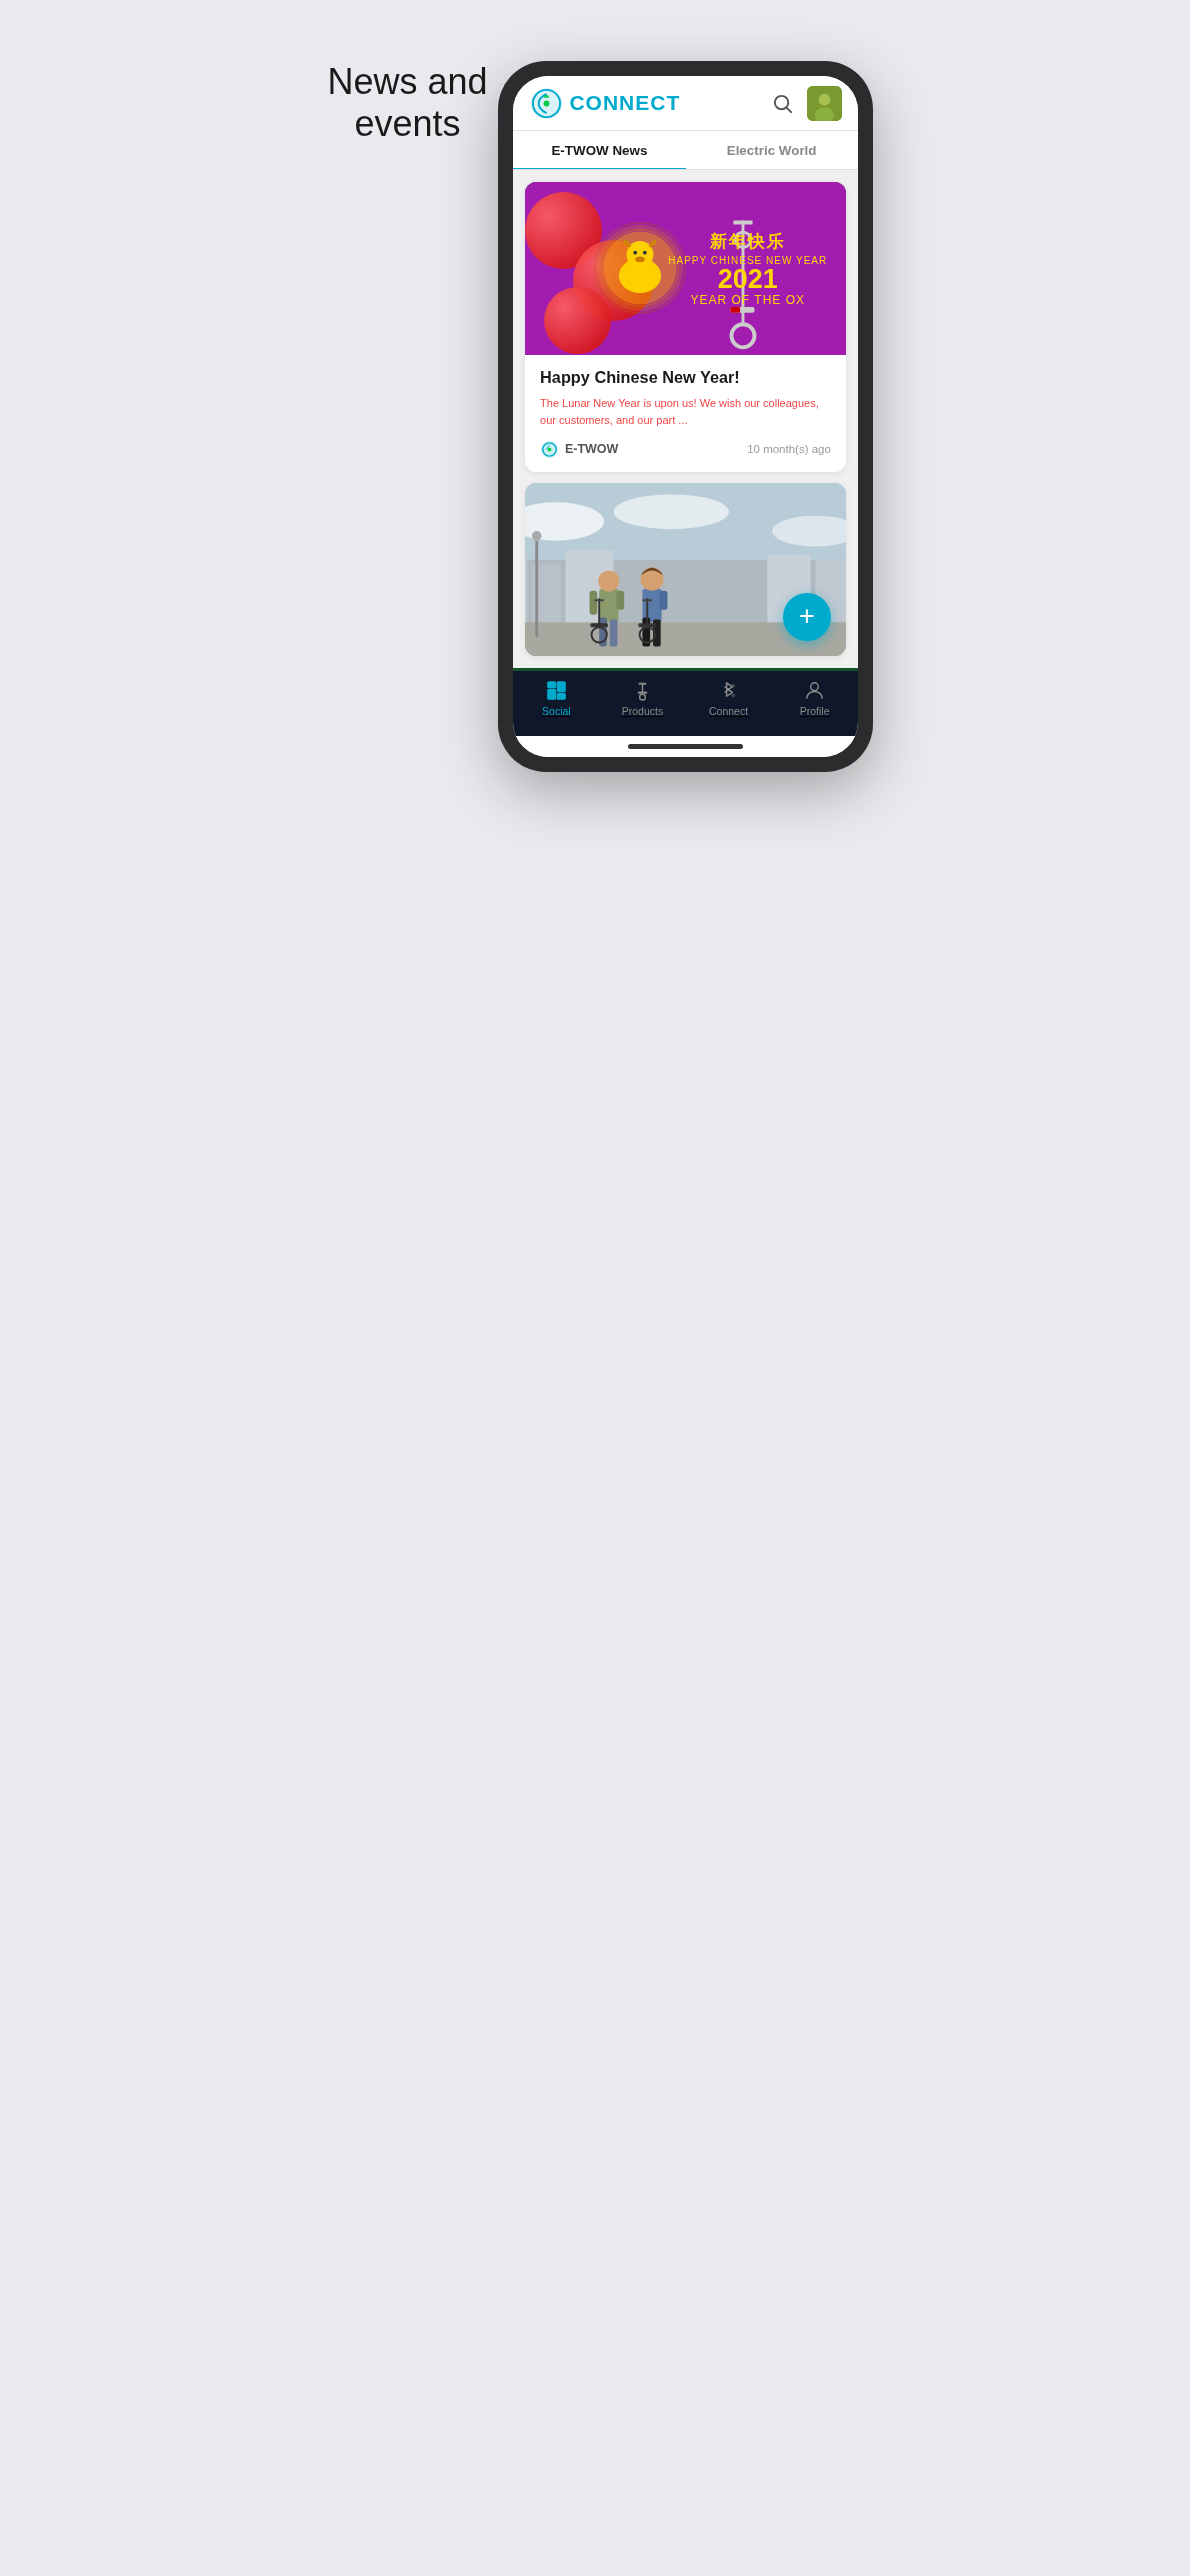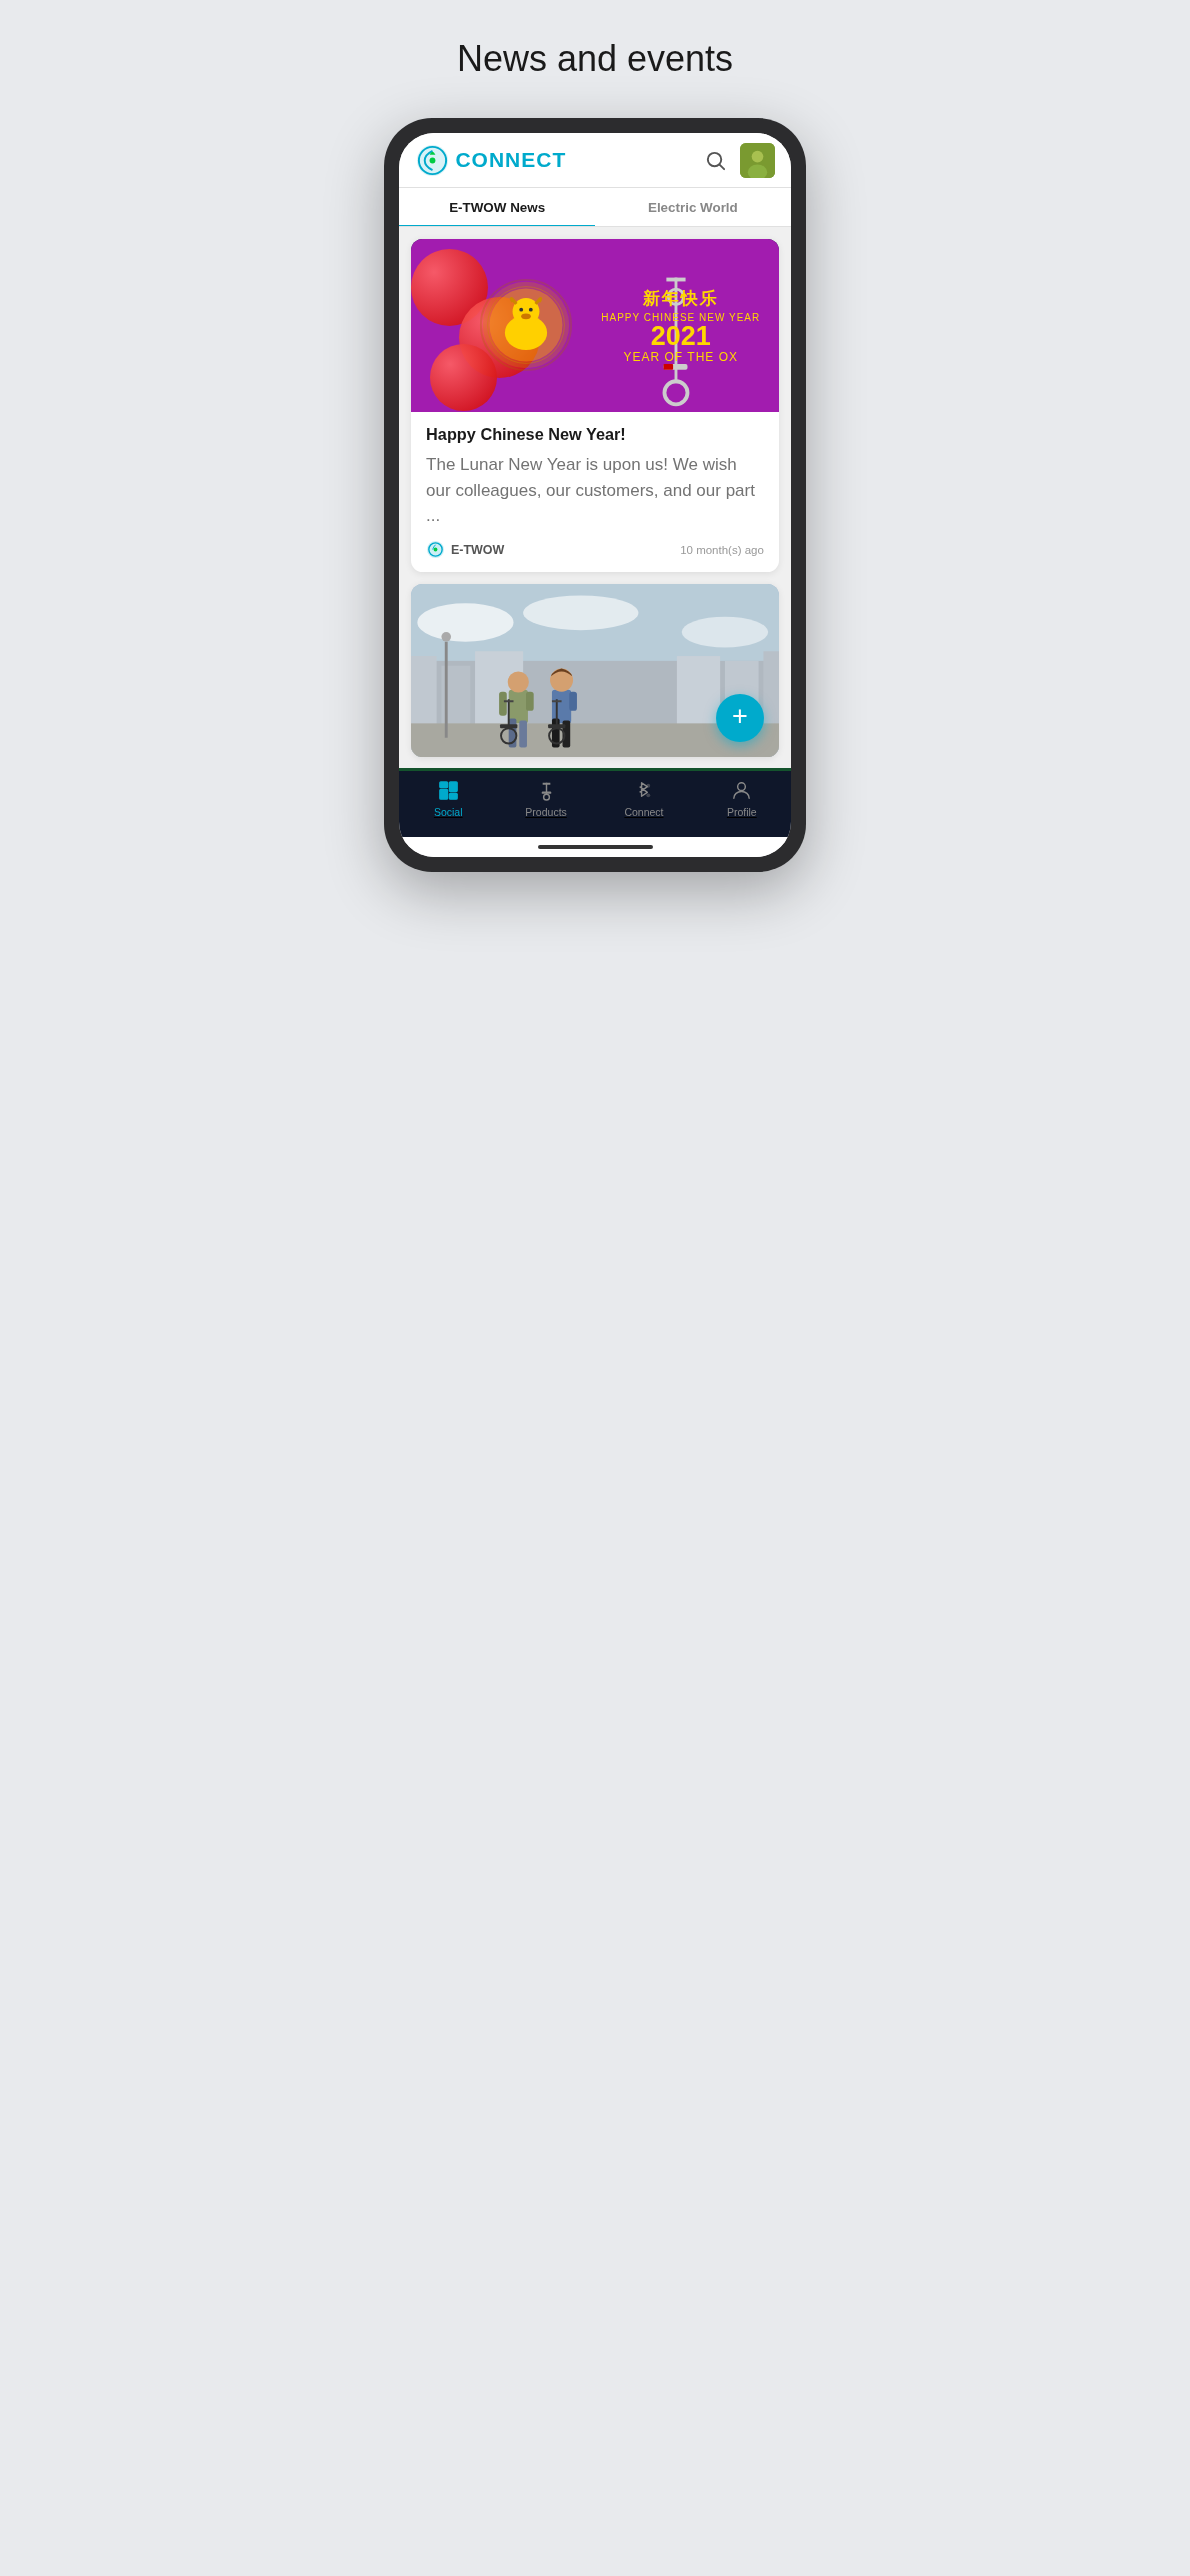--- a/index.html
+++ b/index.html
@@ -11,22 +11,22 @@
       align-items: flex-start;
       min-height: 100vh;
       font-family: -apple-system, BlinkMacSystemFont, 'Helvetica Neue', Arial, sans-serif;
     }
 
     .page-wrapper {
       width: 100%;
       max-width: 594px;
       padding: 38px 19px 58px;
       display: flex;
-      flex-direction: column;
-      align-items: center;
+      align-items: flex-start;
+      margin-top: 23px;
     }
 
     .page-title {
       font-size: 36px;
       font-weight: 300;
       color: #1a1a1a;
       margin-bottom: 38px;
       text-align: center;
     }
 
@@ -308,22 +308,22 @@
     }
 
     .news-headline {
       font-size: 16.3px;
       font-weight: 700;
       color: #1a1a1a;
       margin-bottom: 7.7px;
     }
 
     .news-excerpt {
-      font-size: 17px;
-      color: #737373;
+      font-size: 11px;
+      color: #ef4444;
       line-height: 1.5;
       margin-bottom: 11.5px;
     }
 
     .news-meta {
       display: flex;
       align-items: center;
       justify-content: space-between;
     }
 

